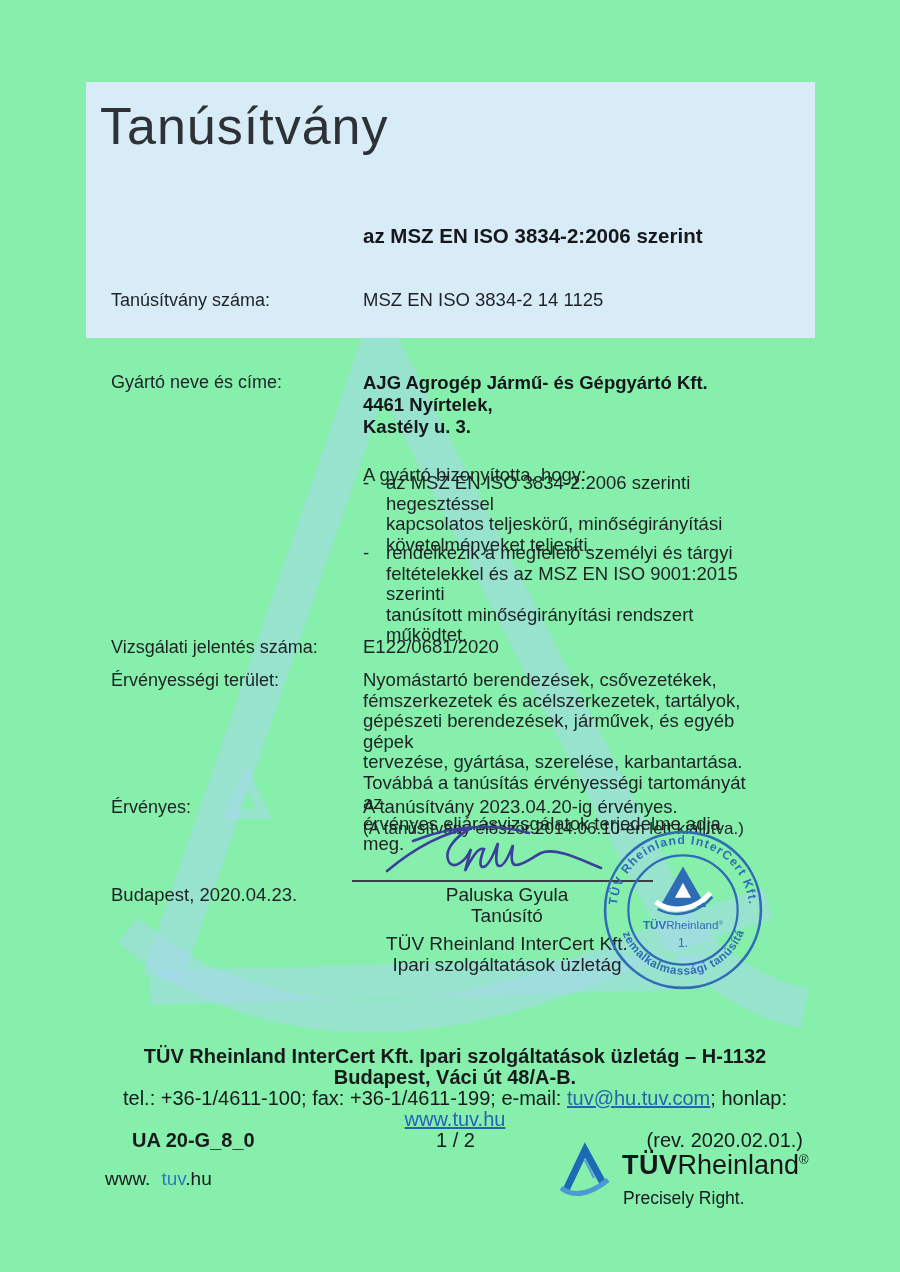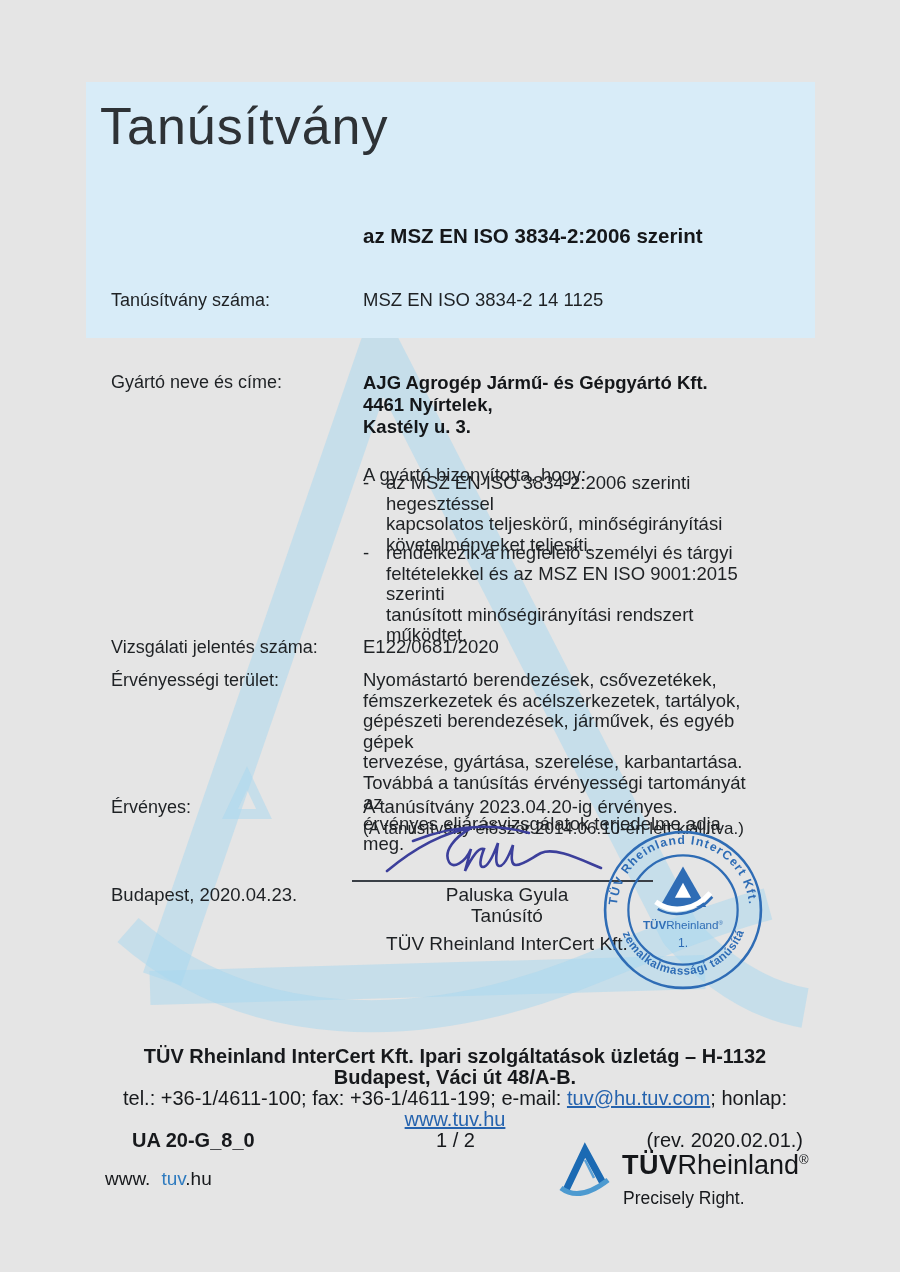--- a/index.html
+++ b/index.html
@@ -1,17 +1,17 @@
 <!DOCTYPE html>
 <html><head>
 <meta charset="utf-8">
 <style>
   html,body{margin:0;padding:0;background:#ffffff;}
   .page{
-    position:relative;width:900px;height:1272px;background:#e5e5e5;overflow:hidden;
+    position:relative;width:900px;height:1272px;background:#86efac;overflow:hidden;
     font-family:"Liberation Sans","DejaVu Sans",sans-serif;color:#1e2124;
   }
   .abs{position:absolute;}
   
   .banner{left:86px;top:82px;width:729px;height:256px;background:#d8ecf8;}
   .title{left:100px;top:96px;font-size:52px;font-weight:400;color:#2e3236;letter-spacing:1px;}
   .subtitle{left:363px;top:224px;font-size:20.5px;font-weight:700;color:#15171a;}
   .label-col{left:111px;font-size:18px;line-height:20.5px;color:#1e2124;}
   .value-col{left:363px;width:400px;font-size:18.5px;line-height:20.5px;color:#1e2124;}
   .cert-row{top:290px;}
@@ -131,20 +131,21 @@
 
   <div class="abs place-date z1">Budapest, 2020.04.23.</div>
 
   <div class="abs signer z1">
     <div>Paluska Gyula</div>
     <div>Tanúsító</div>
   </div>
 
   <div class="abs org z1">
     <div>TÜV Rheinland InterCert Kft.</div>
+    <div>Ipari szolgáltatások üzletág</div>
   </div>
 
   <svg class="abs stamp-svg z3" viewBox="0 0 170 170">
     <defs>
       <path id="arcTop" d="M 23.4 107.4 A 65.5 65.5 0 1 1 146.6 107.4"></path>
       <path id="arcBottom" d="M 24.9 106.9 A 64 64 0 0 0 145.1 106.9"></path>
     </defs>
     <circle cx="85" cy="85" r="77" fill="none" stroke="#2e6cb5" stroke-width="2.6"></circle>
     <circle cx="85" cy="85" r="54" fill="none" stroke="#2e6cb5" stroke-width="2.2"></circle>
     <text font-size="12" font-weight="700" fill="#2e6cb5" letter-spacing="1.2">

